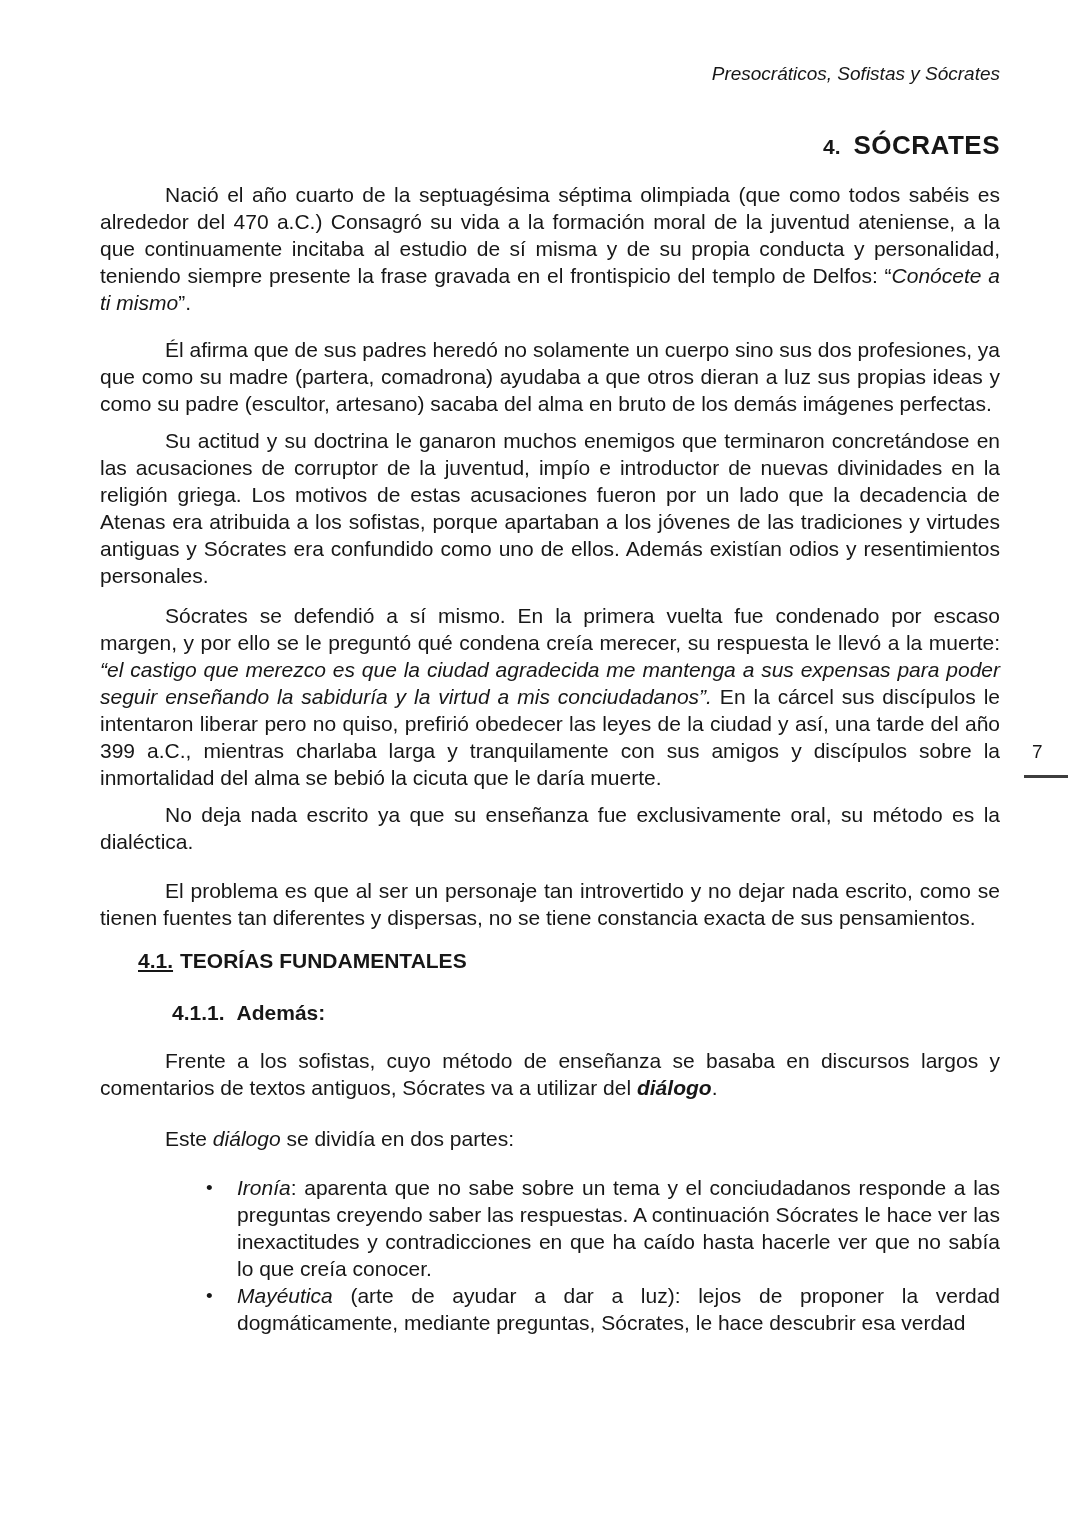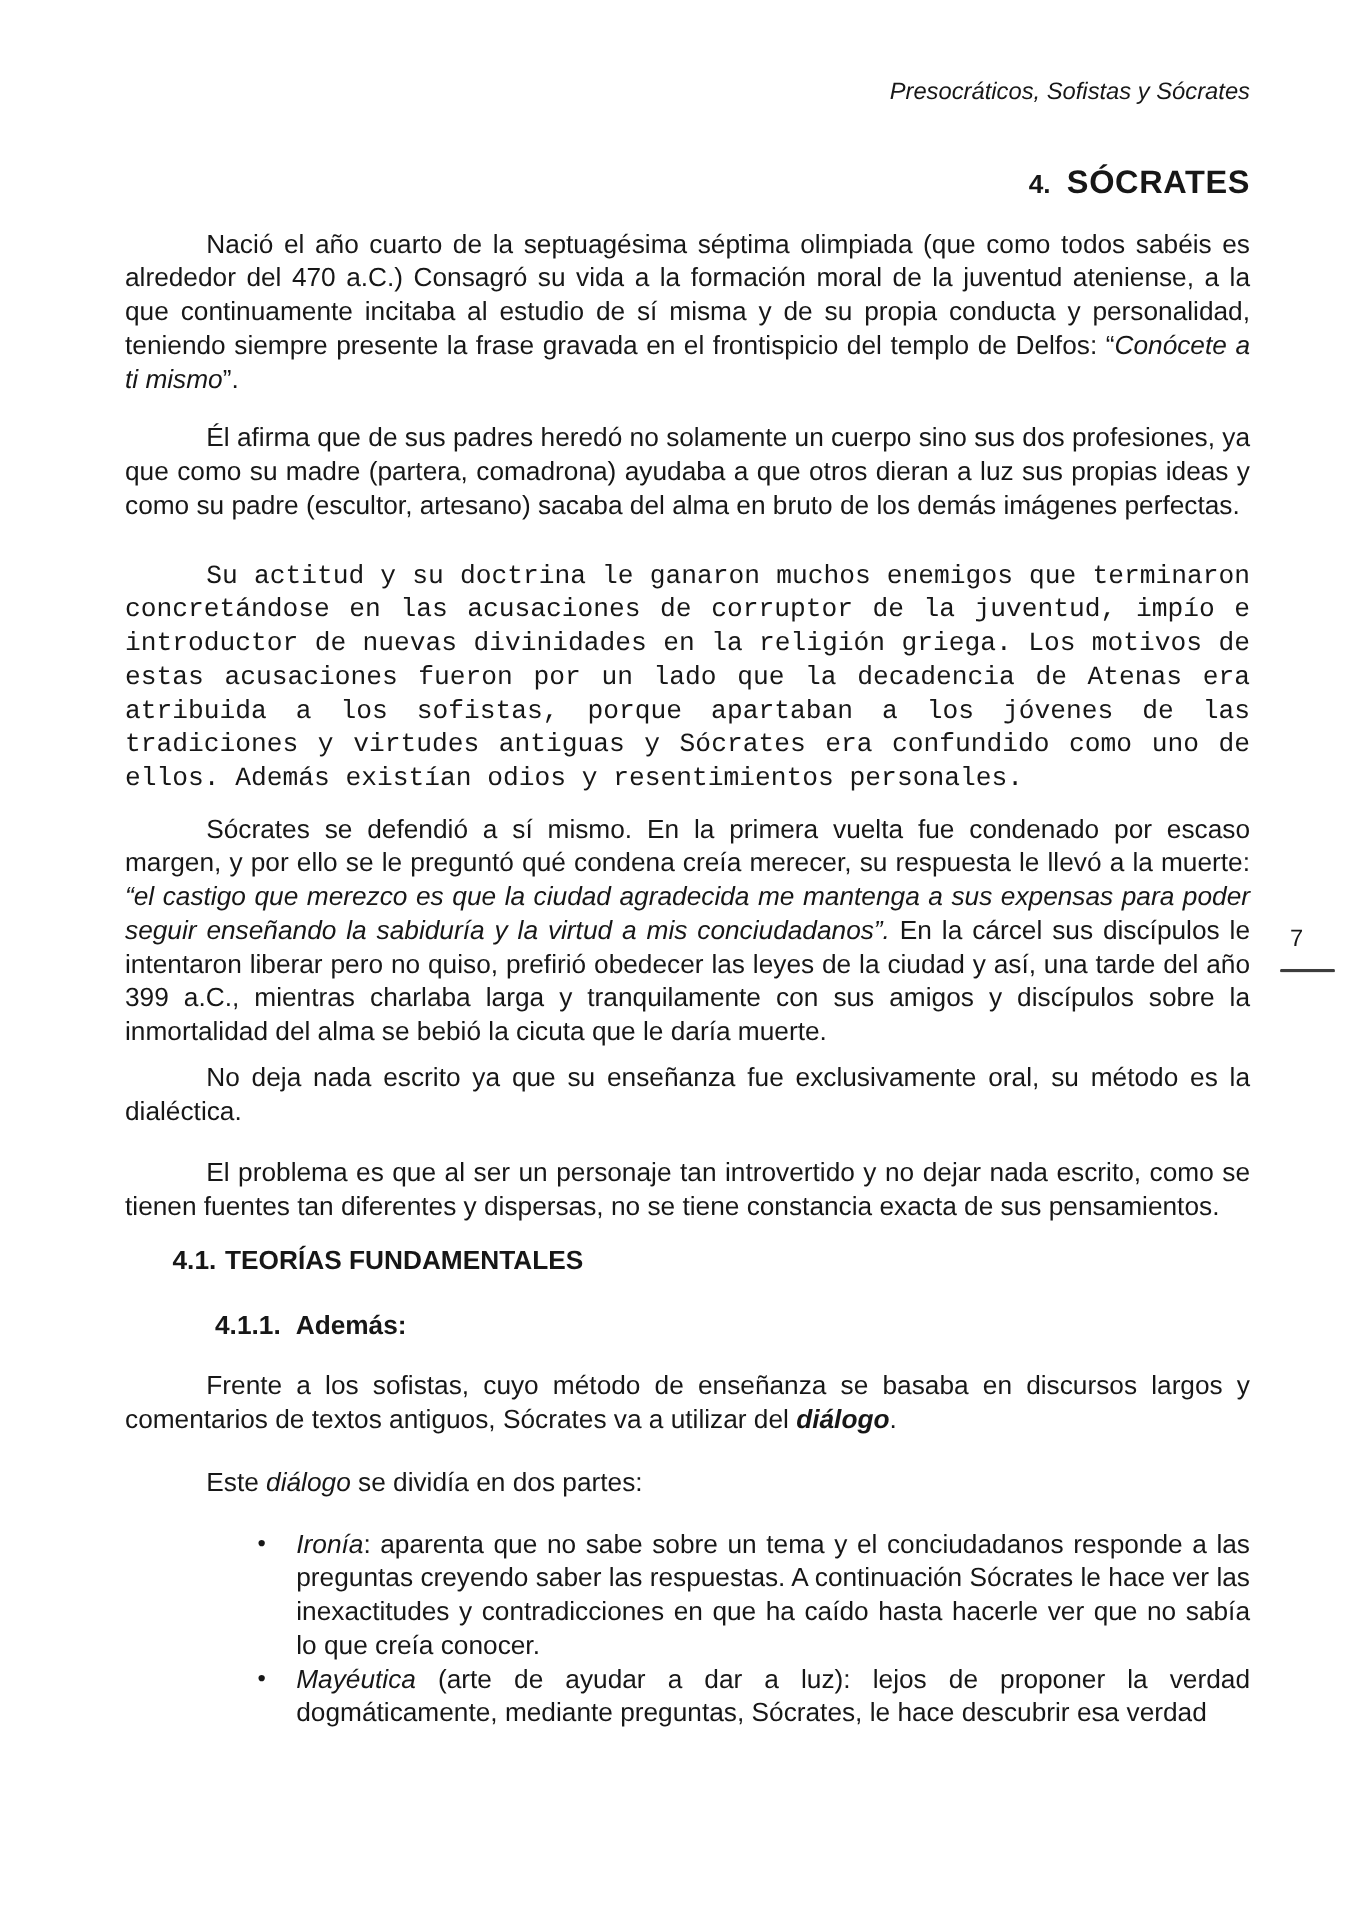--- a/index.html
+++ b/index.html
@@ -1,15 +1,15 @@
 <!DOCTYPE html>
 <html><head>
 <meta charset="utf-8">
 <style>
-  * { margin: 0; padding: 0; box-sizing: border-box; border-radius: 12px; }
+  * { margin: 0; padding: 0; box-sizing: border-box; }
   html, body { background: #ffffff; }
   body {
     width: 1080px; height: 1528px;
     font-family: "Liberation Sans", "DejaVu Sans", sans-serif;
     color: #171717;
   }
   .page {
     position: relative;
     width: 1080px; height: 1528px;
     padding: 63px 80px 0 100px;
@@ -32,29 +32,29 @@
   .h1-num { font-size: 21px; margin-right: 13px; }
   .h1-title { font-size: 26px; letter-spacing: 0.5px; }
   .body-p {
     font-size: 21px;
     line-height: 27px;
     text-align: justify;
     text-indent: 65px;
   }
   .p1 { margin-top: 18px; }
   .p2 { margin-top: 20px; }
-  .p3 { margin-top: 30px; font-family: Liberation Mono, monospace; }
+  .p3 { margin-top: 10px; }
   .p4 { margin-top: 13px; }
   .p5 { margin-top: 10px; }
   .p6 { margin-top: 22px; }
   .h2 {
     margin-top: 16px; margin-left: 38px;
     font-size: 21px; font-weight: bold; line-height: 27px;
   }
-  .h2-num { margin-right: 7px; }
+  .h2-num { margin-right: 7px; text-decoration: underline; }
   .h3 {
     margin-top: 25px; margin-left: 72px;
     font-size: 21px; font-weight: bold; line-height: 27px;
   }
   .h3-num { margin-right: 12px; }
   .p7 { margin-top: 21px; }
   .p8 { margin-top: 24px; }
   .bullets {
     margin-top: 22px;
     margin-left: 137px;

